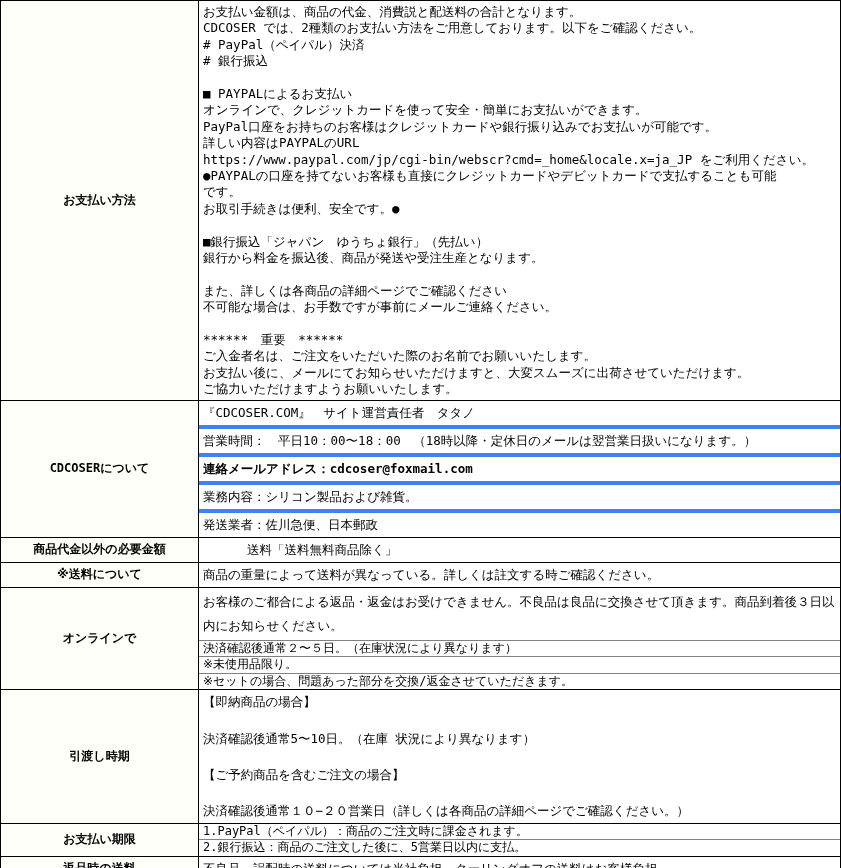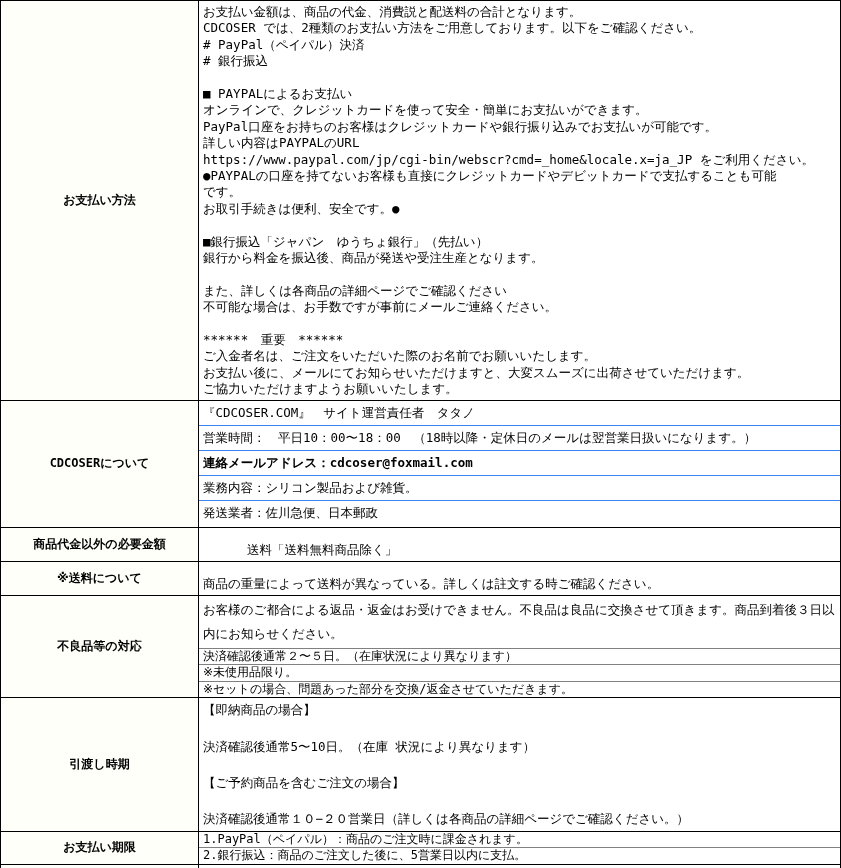--- a/index.html
+++ b/index.html
@@ -47,21 +47,21 @@
   }
   .line-tall {
     line-height: 18.2px;
     min-height: 18.2px;
     white-space: pre-wrap;
     word-break: break-all;
   }
   .subrow {
     padding: 4px 4px;
     line-height: 16px;
-    border-bottom: 1px solid #3b82f6;
+    border-bottom: 4px solid #3b82f6;
     word-break: break-all;
   }
   .subrow:last-child { border-bottom: none; }
   .subrow-sm {
     padding: 1px 4px 1px 4px;
     line-height: 13.5px;
     font-size: 12px;
     border-bottom: 1px solid #808080;
     word-break: break-all;
   }
@@ -69,21 +69,20 @@
   .subrow-wrap {
     padding: 2px 4px;
     line-height: 24px;
     border-bottom: 1px solid #808080;
     word-break: break-all;
   }
   .single {
     padding: 4px 4px;
     line-height: 15px;
     word-break: break-all;
-    margin-top: 10px;
   }
   .bold { font-weight: bold; }
 
   .row-payment  { min-height: 398px; }
   .row-about    { min-height: 127px; }
   .row-extra    { min-height: 25px; gap: 44px; }
   .row-shipnote { min-height: 25px; }
   .row-defect   { min-height: 85px; }
   .row-delivery { min-height: 130px; }
   .row-deadline { min-height: 30px; }
@@ -144,21 +143,21 @@
   </div>
 
   <div class="row row-shipnote">
     <div class="label">※送料について</div>
     <div class="content">
       <div class="single">商品の重量によって送料が異なっている。詳しくは註文する時ご確認ください。</div>
     </div>
   </div>
 
   <div class="row row-defect">
-    <div class="label">不良品等の対応</div>
+    <div class="label">オンラインで</div>
     <div class="content">
       <div class="subrow-wrap">お客様のご都合による返品・返金はお受けできません。不良品は良品に交換させて頂きます。商品到着後３日以内にお知らせください。</div>
       <div class="subrow-sm">決済確認後通常２〜５日。（在庫状況により異なります）</div>
       <div class="subrow-sm">※未使用品限り。</div>
       <div class="subrow-sm">※セットの場合、問題あった部分を交換/返金させていただきます。</div>
     </div>
   </div>
 
   <div class="row row-delivery">
     <div class="label">引渡し時期</div>

